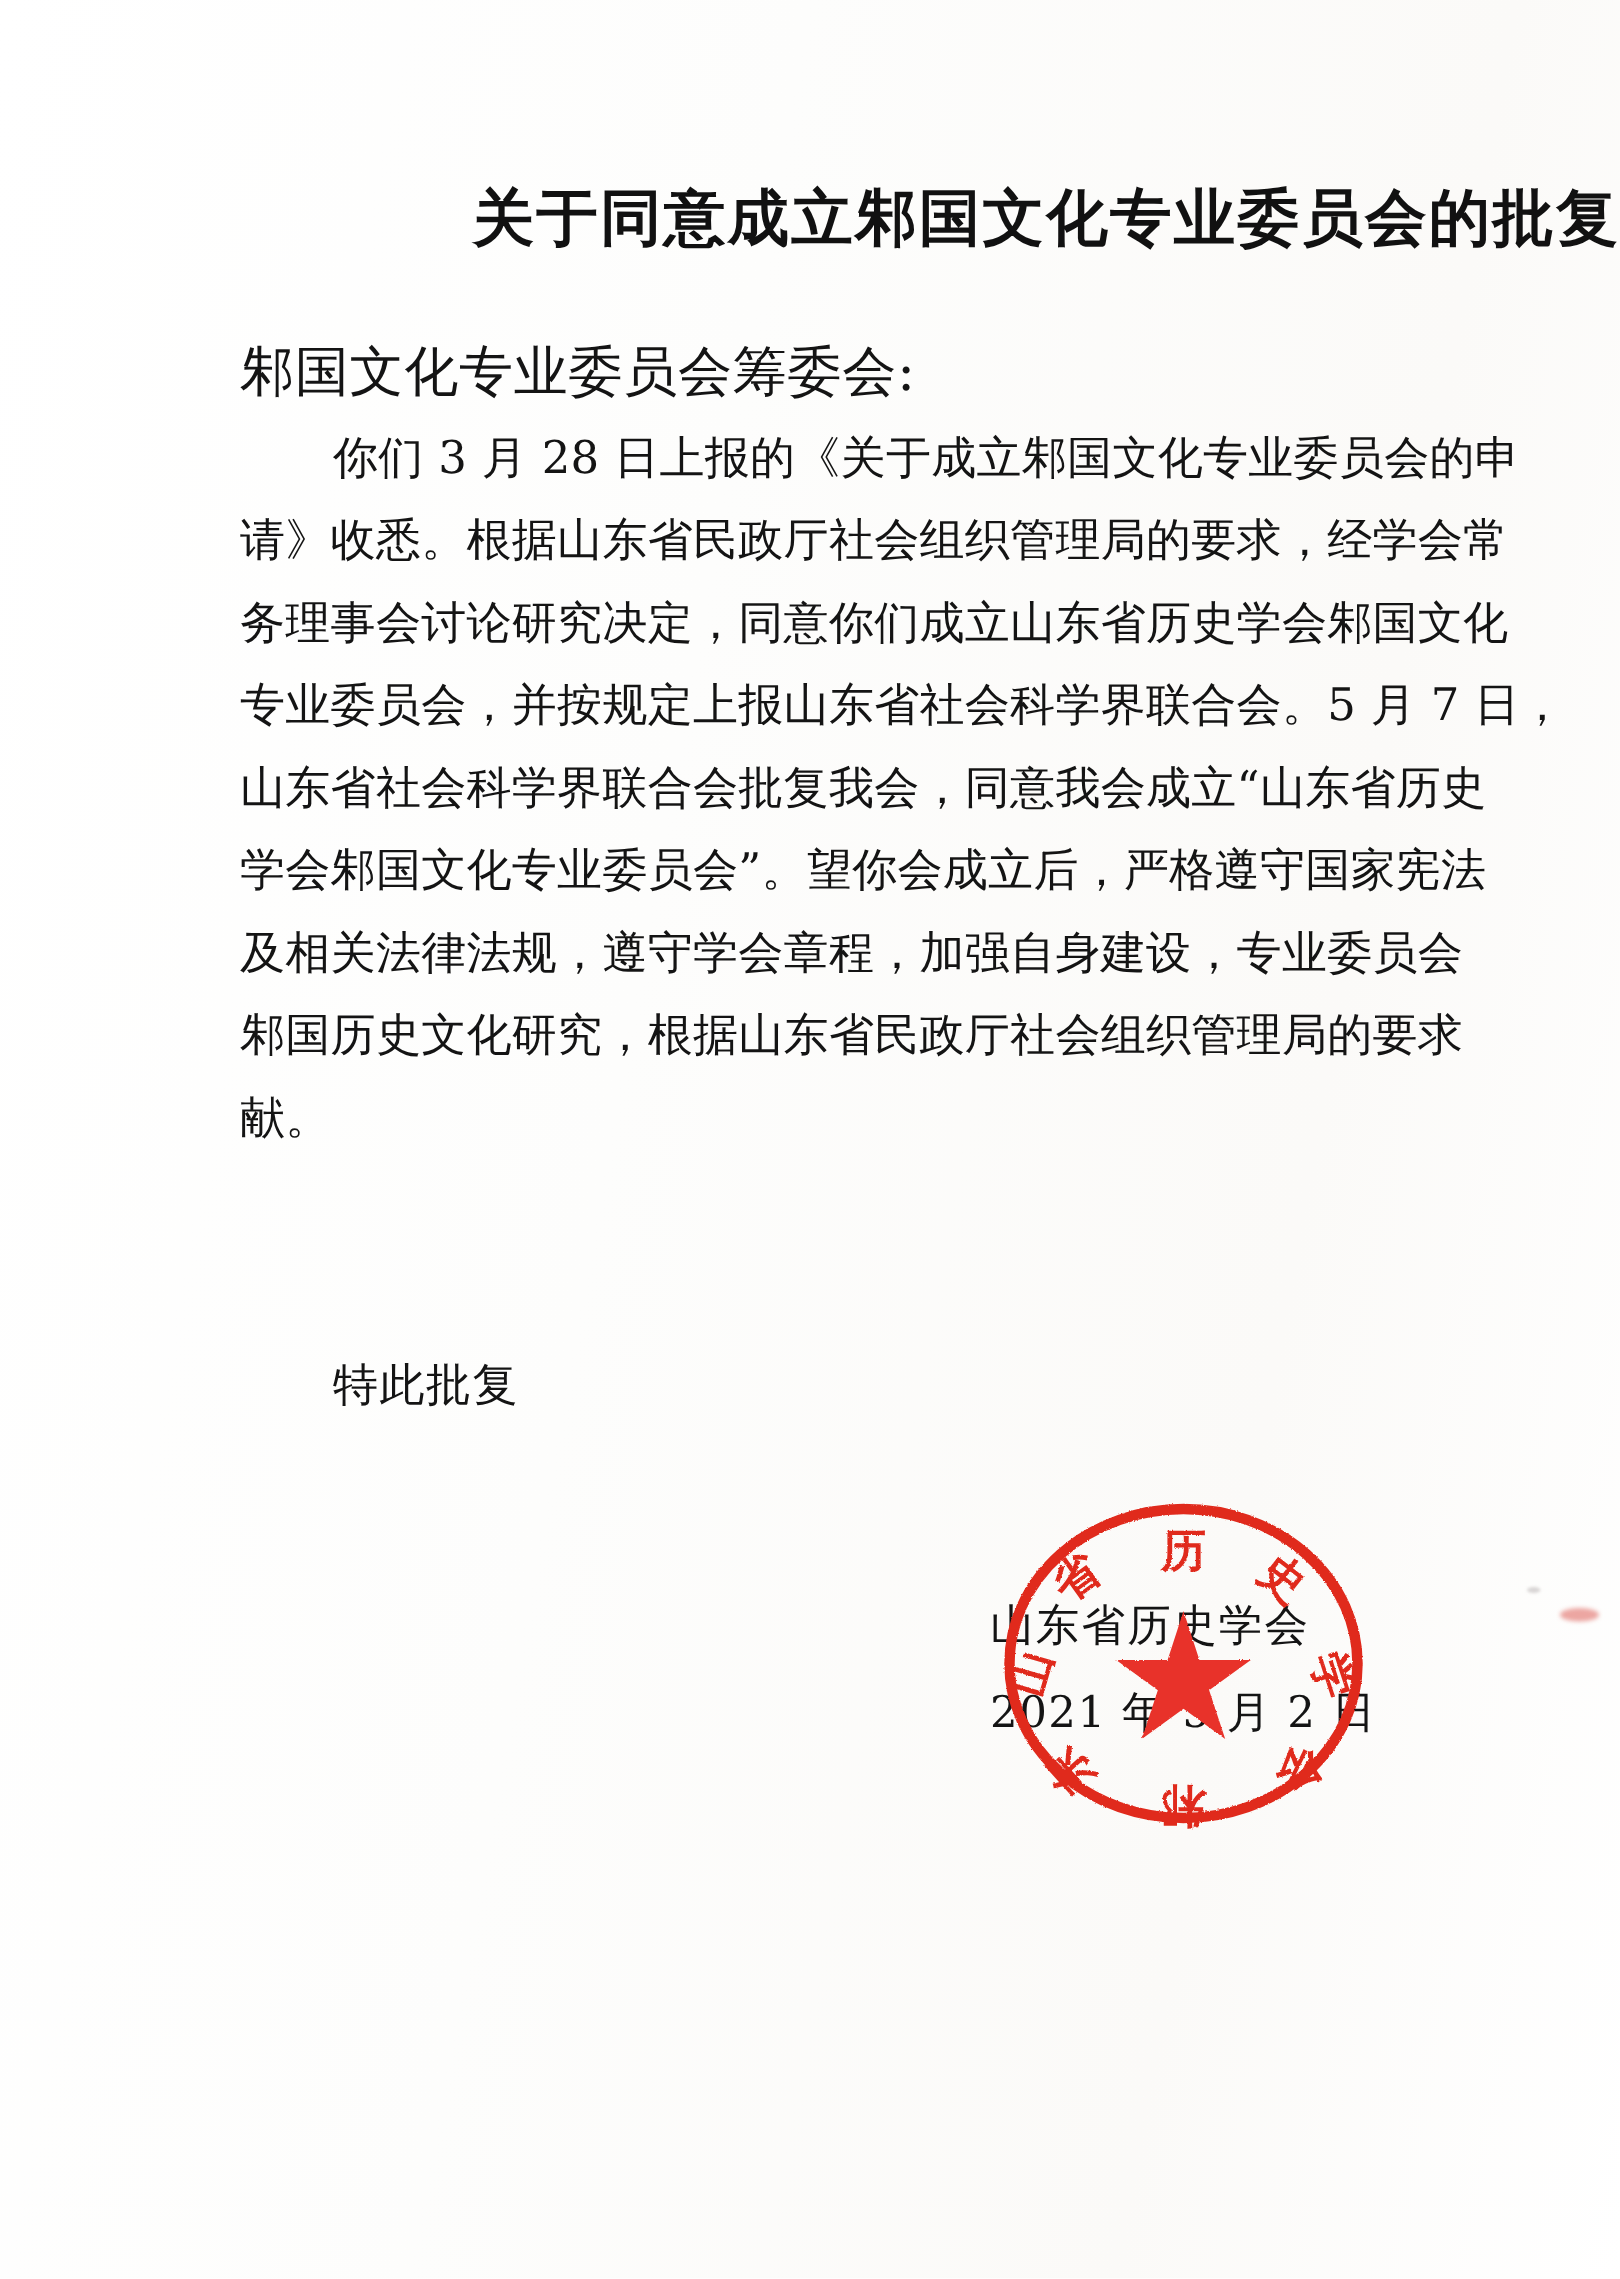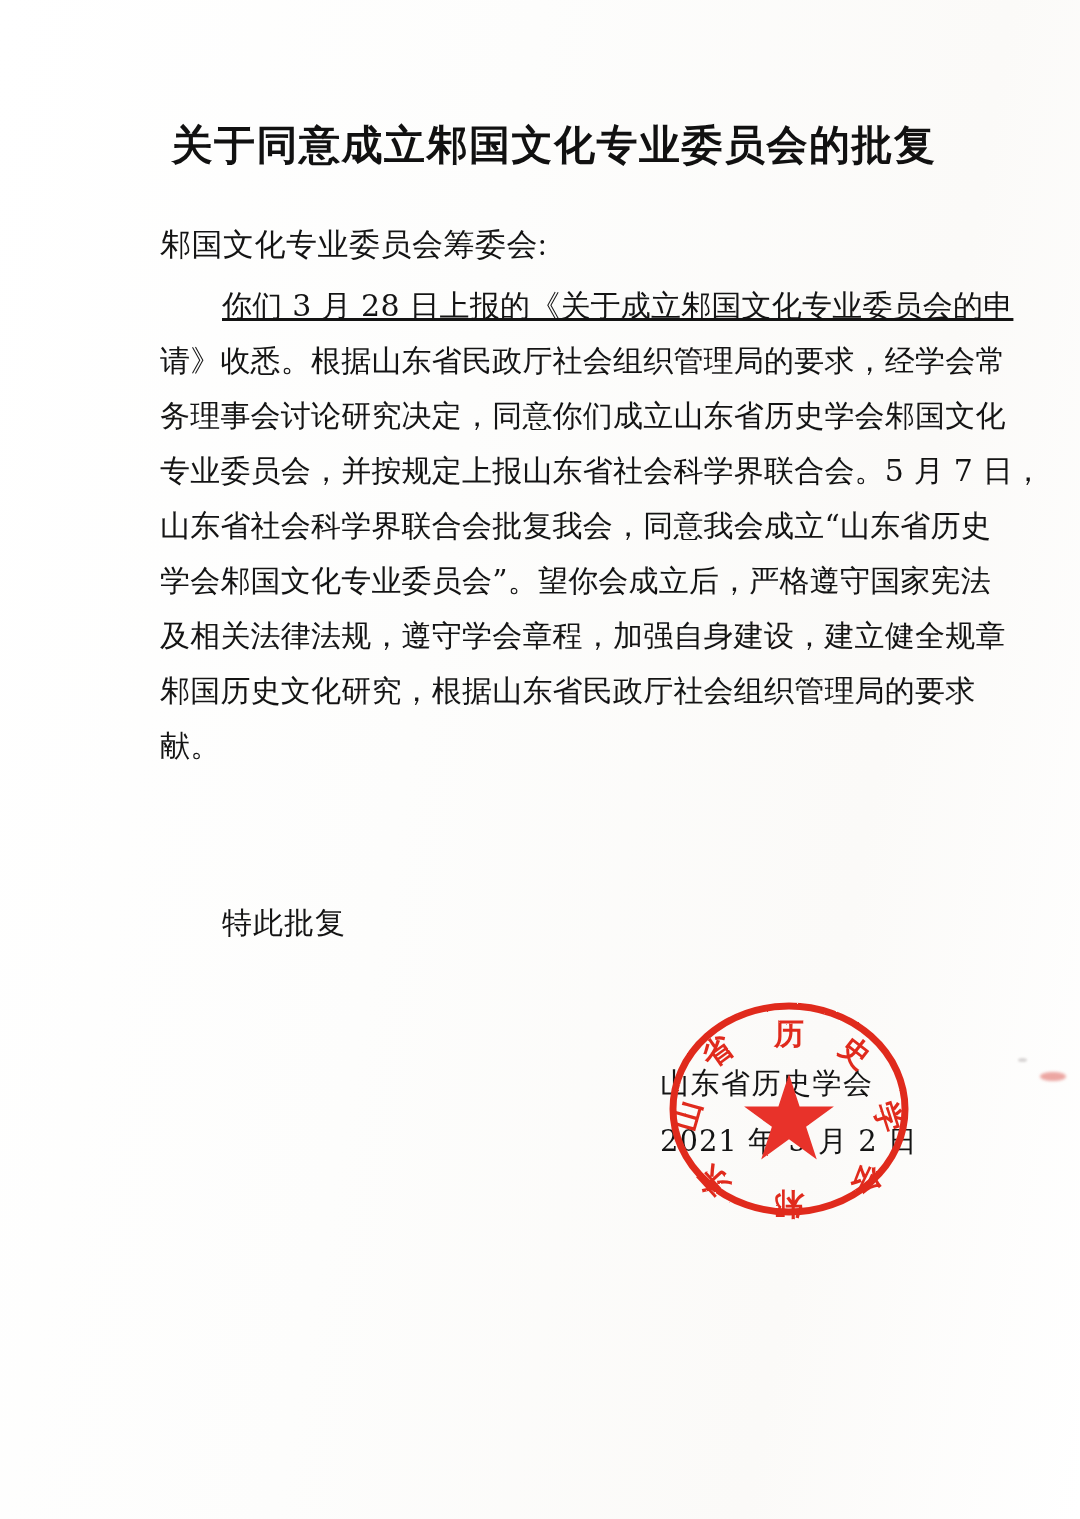--- a/index.html
+++ b/index.html
@@ -30,57 +30,55 @@
     background:
       linear-gradient(100deg, #ffffff 0%, #fdfdfc 40%, #fbfaf8 75%, #ffffff 100%);
     pointer-events: none;
   }
 
   .doc-title {
     position: absolute;
     top: 118px;
     left: 0;
     right: 0;
-    text-align: center;
+    text-align: right;
     font-size: 41px;
     letter-spacing: 1.5px;
     font-weight: 700;
     color: #111;
     font-family: "DejaVu Serif", "Liberation Serif", serif;
     white-space: nowrap;
     margin-left: 28px;
   }
 
   .salutation {
     position: absolute;
     top: 224px;
     left: 160px;
-    font-size: 31px;
+    font-size: 36px;
     letter-spacing: 0.5px;
     color: #141414;
-    font-family: Liberation Serif, serif;
   }
 
   .body-block {
     position: absolute;
     top: 278px;
     left: 160px;
     width: 790px;
   }
 
   .body-line {
     font-size: 30px;
     line-height: 55px;
     letter-spacing: 0.2px;
     color: #141414;
     white-space: nowrap;
   }
   .body-line.indent {
     text-indent: 62px;
-    text-decoration: underline;
   }
 
   .closing {
     position: absolute;
     top: 903px;
     left: 222px;
     font-size: 30px;
     letter-spacing: 1px;
     color: #141414;
   }
@@ -150,21 +148,21 @@
 
   <div class="salutation">邾国文化专业委员会筹委会:</div>
 
   <div class="body-block">
     <div class="body-line indent">你们 3 月 28 日上报的《关于成立邾国文化专业委员会的申</div>
     <div class="body-line">请》收悉。根据山东省民政厅社会组织管理局的要求，经学会常</div>
     <div class="body-line">务理事会讨论研究决定，同意你们成立山东省历史学会邾国文化</div>
     <div class="body-line">专业委员会，并按规定上报山东省社会科学界联合会。5 月 7 日，</div>
     <div class="body-line">山东省社会科学界联合会批复我会，同意我会成立“山东省历史</div>
     <div class="body-line">学会邾国文化专业委员会”。望你会成立后，严格遵守国家宪法</div>
-    <div class="body-line">及相关法律法规，遵守学会章程，加强自身建设，建立健全规章</div>
+    <div class="body-line">及相关法律法规，遵守学会章程，加强自身建设，专业委员会</div>
     <div class="body-line">邾国历史文化研究，根据山东省民政厅社会组织管理局的要求</div>
     <div class="body-line">献。</div>
   </div>
 
   <div class="closing">特此批复</div>
 
   <div class="sign-block">
     <div class="sign-org">山东省历史学会</div>
     <div class="sign-date">2021 年 5 月 2 日</div>
   </div>

